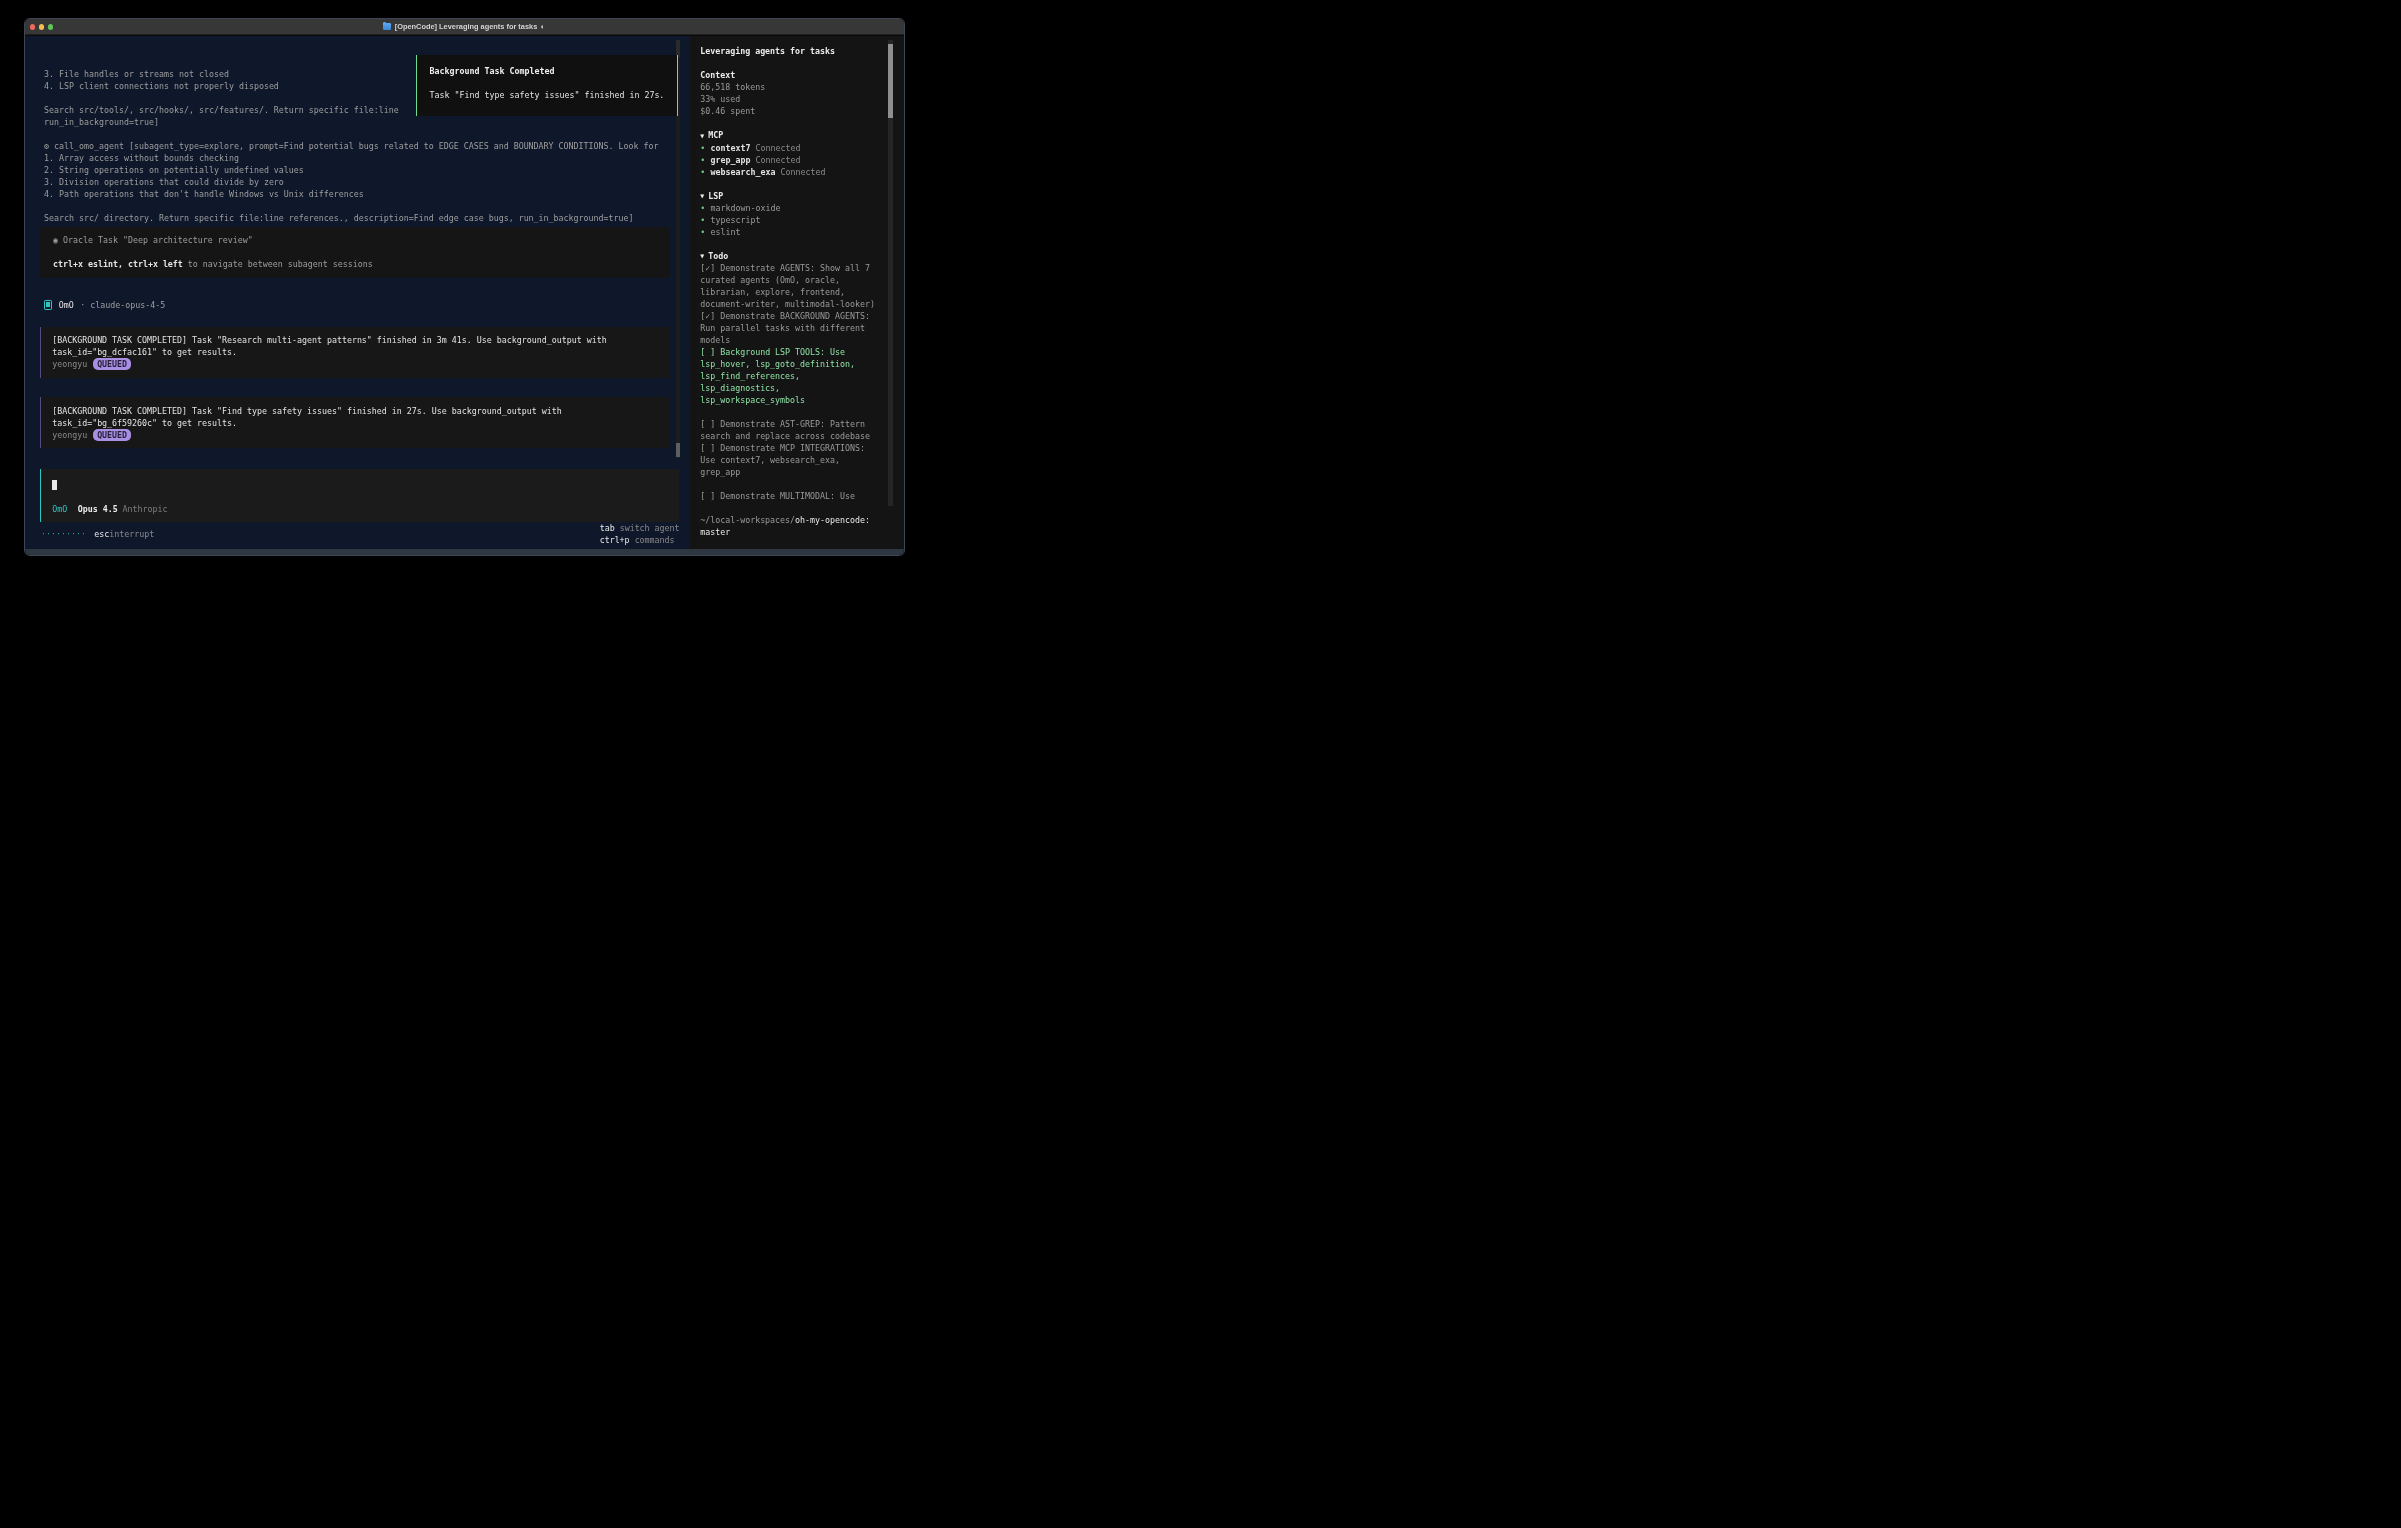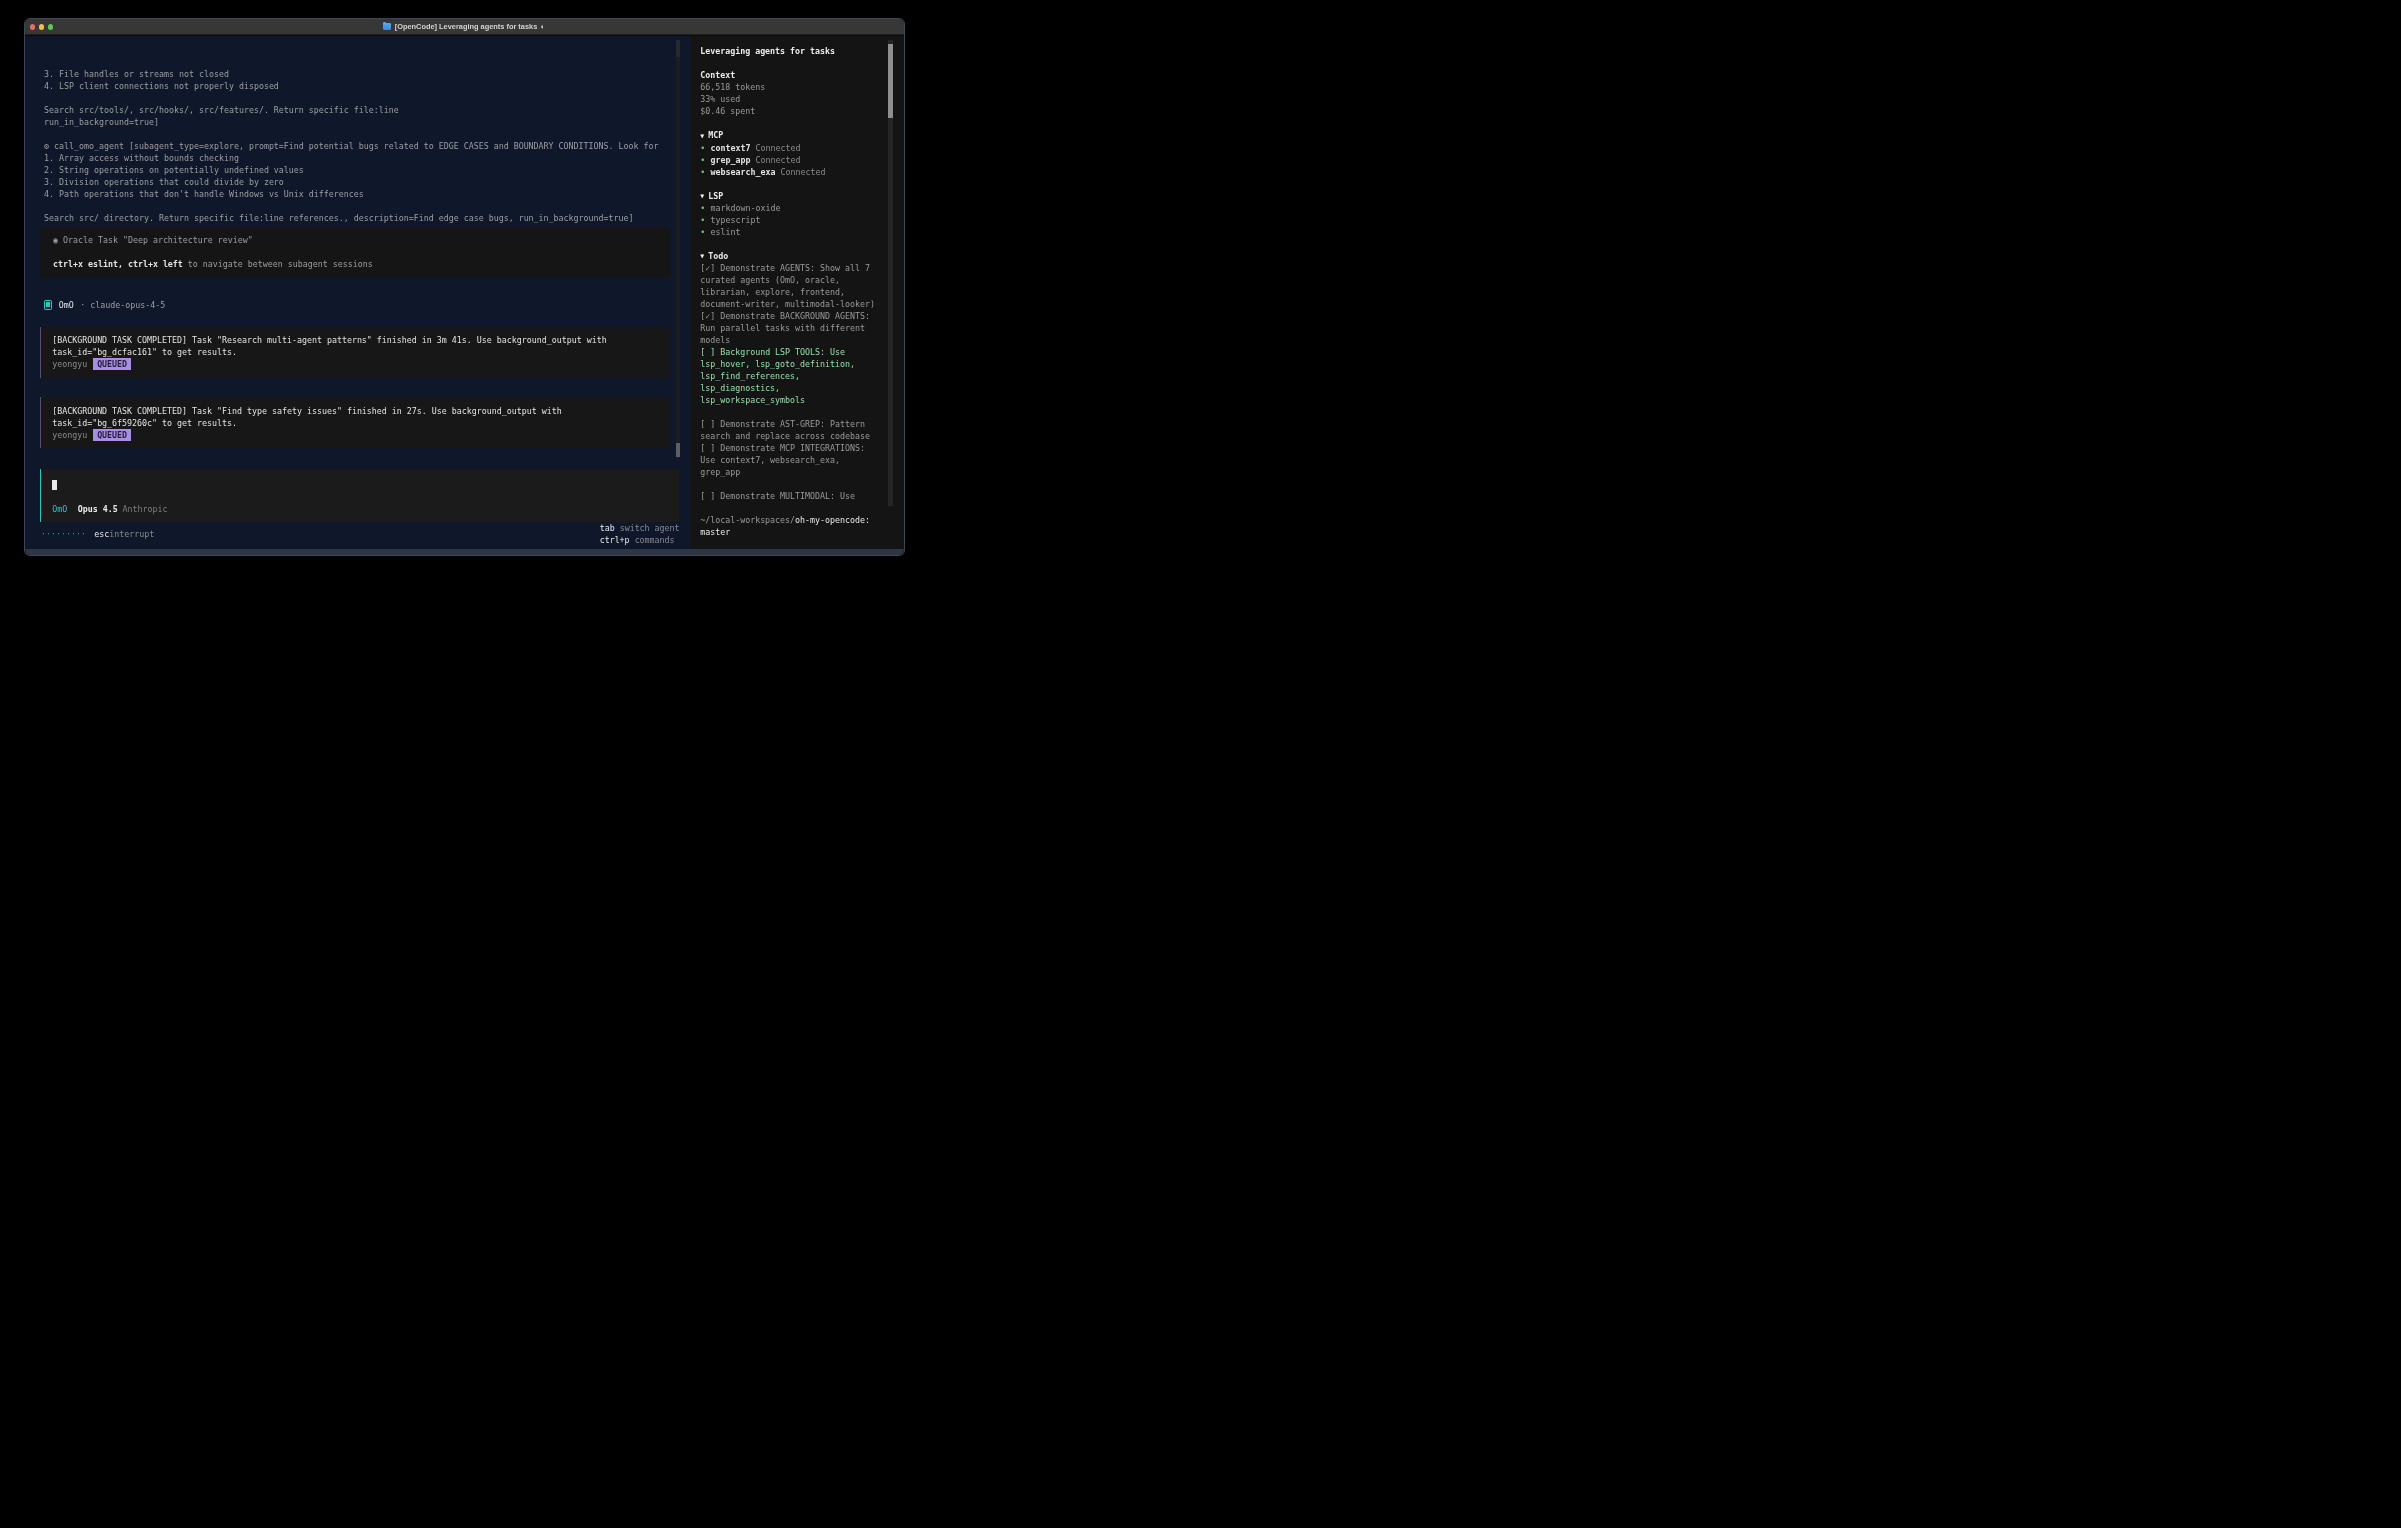--- a/index.html
+++ b/index.html
@@ -38,21 +38,21 @@
   #oracle-box{top:191px;height:51px;padding:7.7px 0 0 13px;background:#151515;}
   #oracle-hint{margin-top:12px;}
   .hint-bold{color:#e6e6e6;font-weight:bold;}
   #agent-row{position:absolute;left:19.5px;top:263px;display:flex;align-items:center;color:#e6e6e6;}
   .omo-icon{width:7.7px;height:10px;border:1.2px solid #2fc5c0;border-radius:1.2px;margin-right:7px;display:flex;align-items:center;justify-content:center;}
   .omo-icon i{display:block;width:3.5px;height:5.3px;background:#2fc5c0;}
   .agent-model{color:#9e9e9e;text-align:center;}
   #messages{position:absolute;left:15.4px;top:291px;width:630px;}
   .msgbox{background:#171717;border-left:1.8px solid #5b4a80;padding:7.7px 0 7.7px 11.2px;margin-bottom:19px;color:#e4e4e4;}
   .msg-meta{color:#8a8a8a;}
-  .badge{display:inline-block;background:#a98fe3;color:#241d38;font-weight:bold;padding:0 4.1px;margin-left:5.9px;border-radius:0;}
+  .badge{display:inline-block;background:#a98fe3;color:#241d38;font-weight:bold;padding:0 4.1px;margin-left:5.9px;border-radius:5px;}
   #input-box{position:absolute;left:15.4px;top:433px;width:639px;height:53px;background:#1b1b1b;border-left:1.8px solid #2fc5c0;padding:11.8px 0 0 11.2px;}
   #cursor{width:4.7px;height:10px;background:#e8e8e8;}
   #input-footer{position:absolute;left:11.2px;bottom:6.5px;display:flex;}
   .f-agent{color:#2fc5c0;}
   .f-model{color:#ececec;font-weight:bold;margin-left:10.6px;}
   .f-provider{color:#7e7e7e;margin-left:4.7px;}
   
   #statusbar{position:absolute;left:16.5px;right:10px;top:492px;height:11.8px;display:flex;align-items:center;}
   .spinner{color:#2b9b97;letter-spacing:0px;}
   .key{color:#e9e9e9;font-weight:normal;}
@@ -103,20 +103,24 @@
     <span>[OpenCode] Leveraging agents for tasks</span>
     <span class="title-suffix">◐</span>
   </div>
 
   <div id="main">
 
     <div id="transcript" class="mono">
       <div class="t-line">3. File handles or streams not closed</div><div class="t-line">4. LSP client connections not properly disposed</div><div class="t-line"></div><div class="t-line">Search src/tools/, src/hooks/, src/features/. Return specific file:line</div><div class="t-line">run_in_background=true]</div><div class="t-line"></div><div class="t-line">⚙ call_omo_agent [subagent_type=explore, prompt=Find potential bugs related to EDGE CASES and BOUNDARY CONDITIONS. Look for</div><div class="t-line">1. Array access without bounds checking</div><div class="t-line">2. String operations on potentially undefined values</div><div class="t-line">3. Division operations that could divide by zero</div><div class="t-line">4. Path operations that don't handle Windows vs Unix differences</div><div class="t-line"></div><div class="t-line">Search src/ directory. Return specific file:line references., description=Find edge case bugs, run_in_background=true]</div>
     </div>
 
+    <div id="notification">
+      <div id="notif-title">Background Task Completed</div>
+      <div id="notif-body">Task "Find type safety issues" finished in 27s.</div>
+    </div>
 
     <div id="oracle-box" class="panelbox">
       <div>◉ Oracle Task "Deep architecture review"</div>
       <div id="oracle-hint">
         <span class="hint-bold">ctrl+x eslint, ctrl+x left</span><span> to navigate between subagent sessions</span>
       </div>
     </div>
 
     <div id="agent-row">
       <span class="omo-icon">

